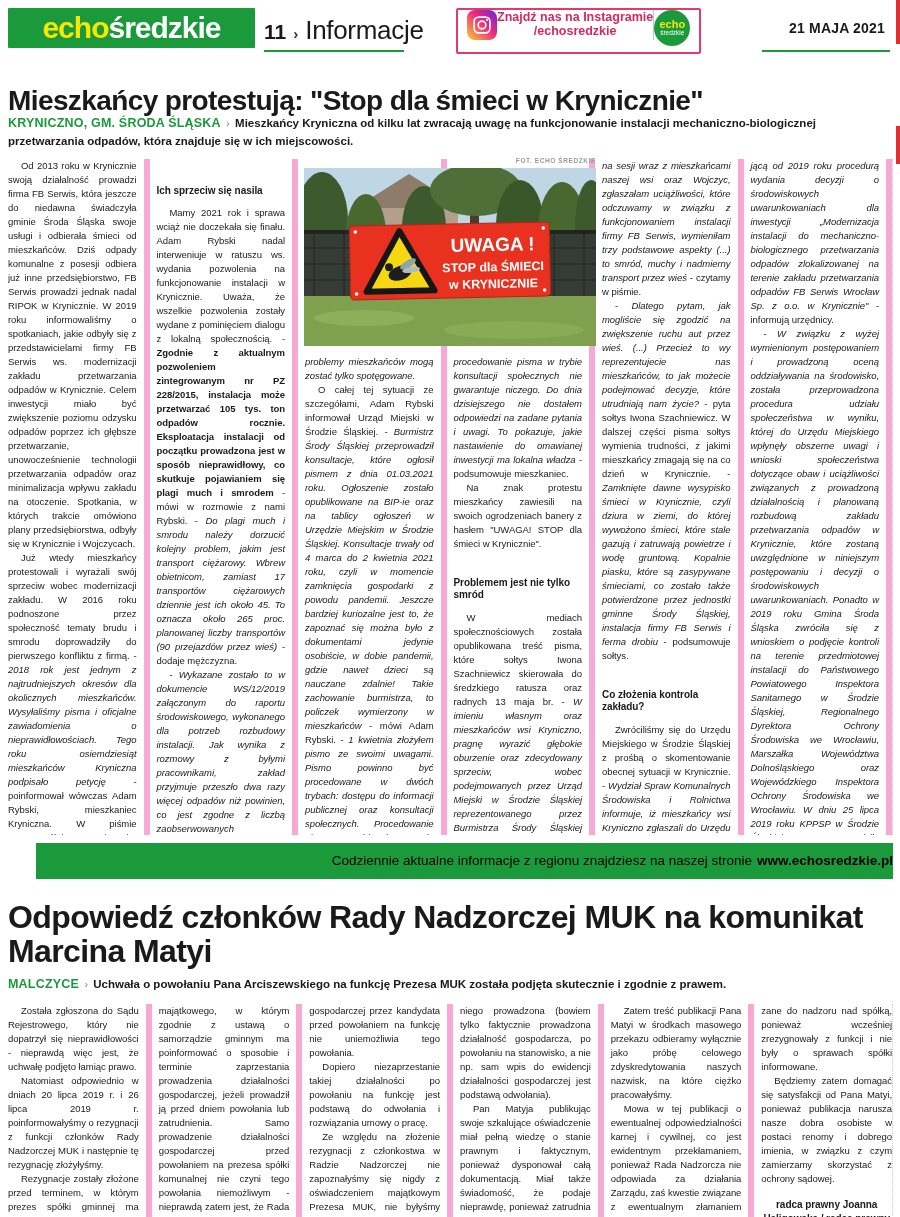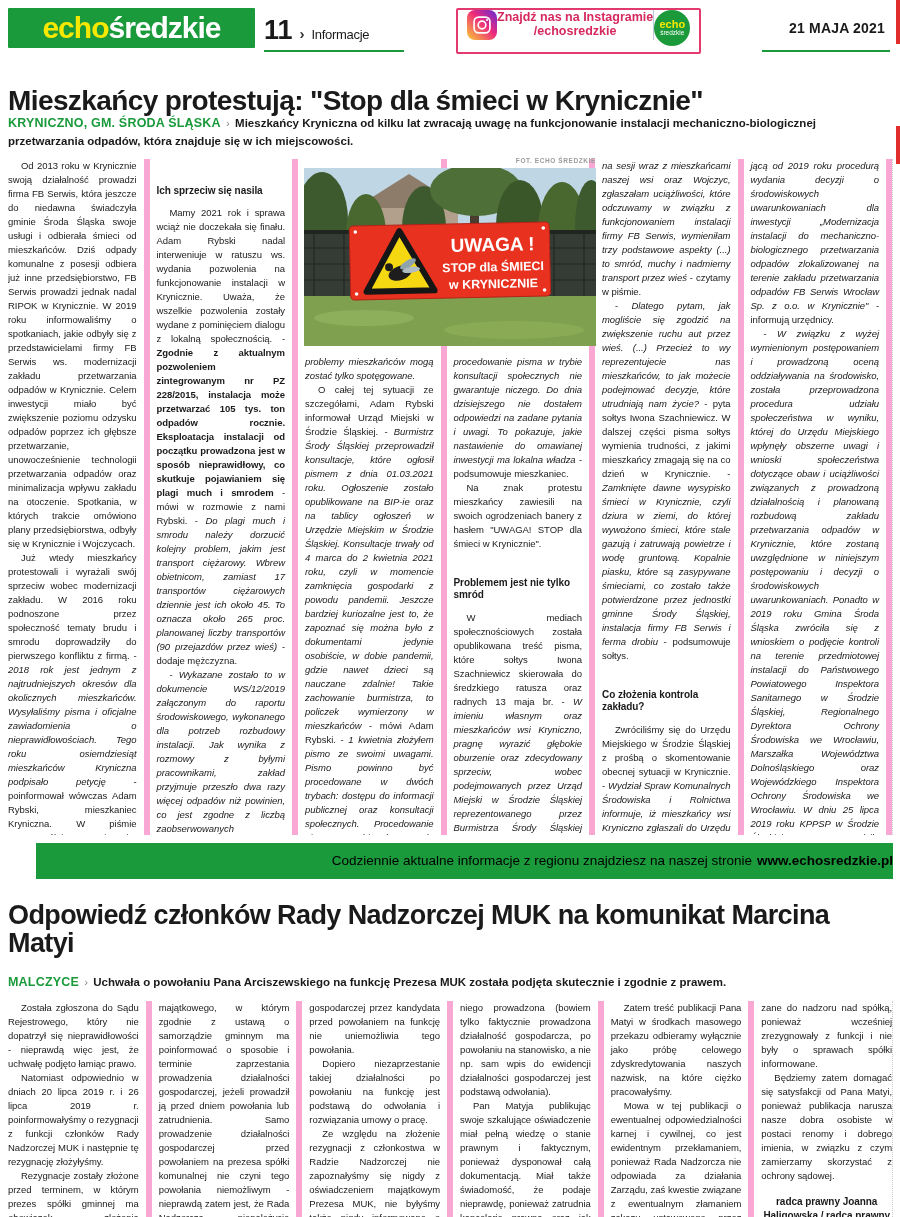--- a/index.html
+++ b/index.html
@@ -6,41 +6,41 @@
   .page{position:relative;width:900px;height:1217px;background:#fff;overflow:hidden;
         box-sizing:border-box;padding:8px 7px 0 8px;
         font-family:"Liberation Sans","DejaVu Sans",sans-serif;color:#1a1a1a;}
   
   .hdr{position:relative;height:52px;}
   .logo-box{position:absolute;left:0;top:0;width:247px;height:40px;background:var(--green);
             display:flex;align-items:center;justify-content:center;border-radius:1px;}
   .logo-box .t1{color:#f7e800;font-weight:700;font-size:30px;letter-spacing:-1px;}
   .logo-box .t2{color:#fff;font-weight:700;font-size:30px;letter-spacing:-1px;}
   .pageinfo{position:absolute;left:256px;top:7px;display:flex;align-items:baseline;gap:7px;}
-  .pageinfo .num{font-size:27px;font-weight:800;}
+  .pageinfo .num{font-size:21px;font-weight:800;}
   .pageinfo .sep{font-size:15px;font-weight:700;color:#333;}
-  .pageinfo .sec{font-size:13px;font-weight:400;letter-spacing:-0.3px;}
+  .pageinfo .sec{font-size:26px;font-weight:400;letter-spacing:-0.3px;}
   .pageinfo-rule{position:absolute;left:256px;top:42px;width:140px;height:2px;background:var(--green);}
   .insta{position:absolute;left:448px;top:0;height:42px;border:2px solid #e23a6e;border-radius:2px;
          display:flex;align-items:flex-start;gap:0;padding:0 9px;}
   .ig-icon{width:30px;height:30px;border-radius:8px;
            background:linear-gradient(45deg,#f9ce34 0%,#ee2a7b 55%,#6228d7 100%);
            display:flex;align-items:center;justify-content:center;}
   .insta-txt{color:#d6295f;font-weight:800;font-size:12.5px;line-height:1.15;text-align:center;}
   .insta-div{width:1px;height:30px;background:#b9cade;}
   .badge-circle{width:36px;height:36px;border-radius:50%;background:var(--green);
                 display:flex;flex-direction:column;align-items:center;justify-content:center;line-height:1;}
   .badge-circle .b1{color:#f7e800;font-weight:800;font-size:11px;}
   .badge-circle .b2{color:#fff;font-size:6.5px;}
   .date{position:absolute;right:8px;top:12px;font-size:14px;font-weight:800;letter-spacing:0.2px;}
   .date-rule{position:absolute;right:3px;top:42px;width:128px;height:2px;background:var(--green);}
   .edge-mark{position:absolute;right:0;width:4px;background:#e22d2d;}
   
   h1.head1{margin:26px 0 0;font-size:28px;font-weight:800;letter-spacing:-0.6px;line-height:1.05;}
-  h2.head2{margin:22px 0 16px;font-size:27px;font-weight:800;letter-spacing:-0.6px;line-height:1.05;}
+  h2.head2{margin:22px 0 8px;font-size:32px;font-weight:800;letter-spacing:-0.6px;line-height:1.05;}
   .kicker{font-size:11.5px;font-weight:700;line-height:1.4;}
   .kicker .loc{color:var(--green);font-weight:800;font-size:12.5px;letter-spacing:0.2px;}
   .kicker .ksep{color:#8a8a8a;font-weight:400;padding:0 2px;}
   
   .cols{display:flex;margin-top:10px;position:relative;border-right:1px dotted #ccc;}
   .col{flex:1 1 0;min-width:0;padding:0 7px;border-right:6px solid #f9a8d4;
        font-size:9.5px;line-height:14px;text-align:justify;letter-spacing:-0.05px;overflow:hidden;}
   .col:first-child{padding-left:0;}
   .col:last-child{border-right:none;padding-right:0;}
   .cols.a1 .col{height:676px;}

